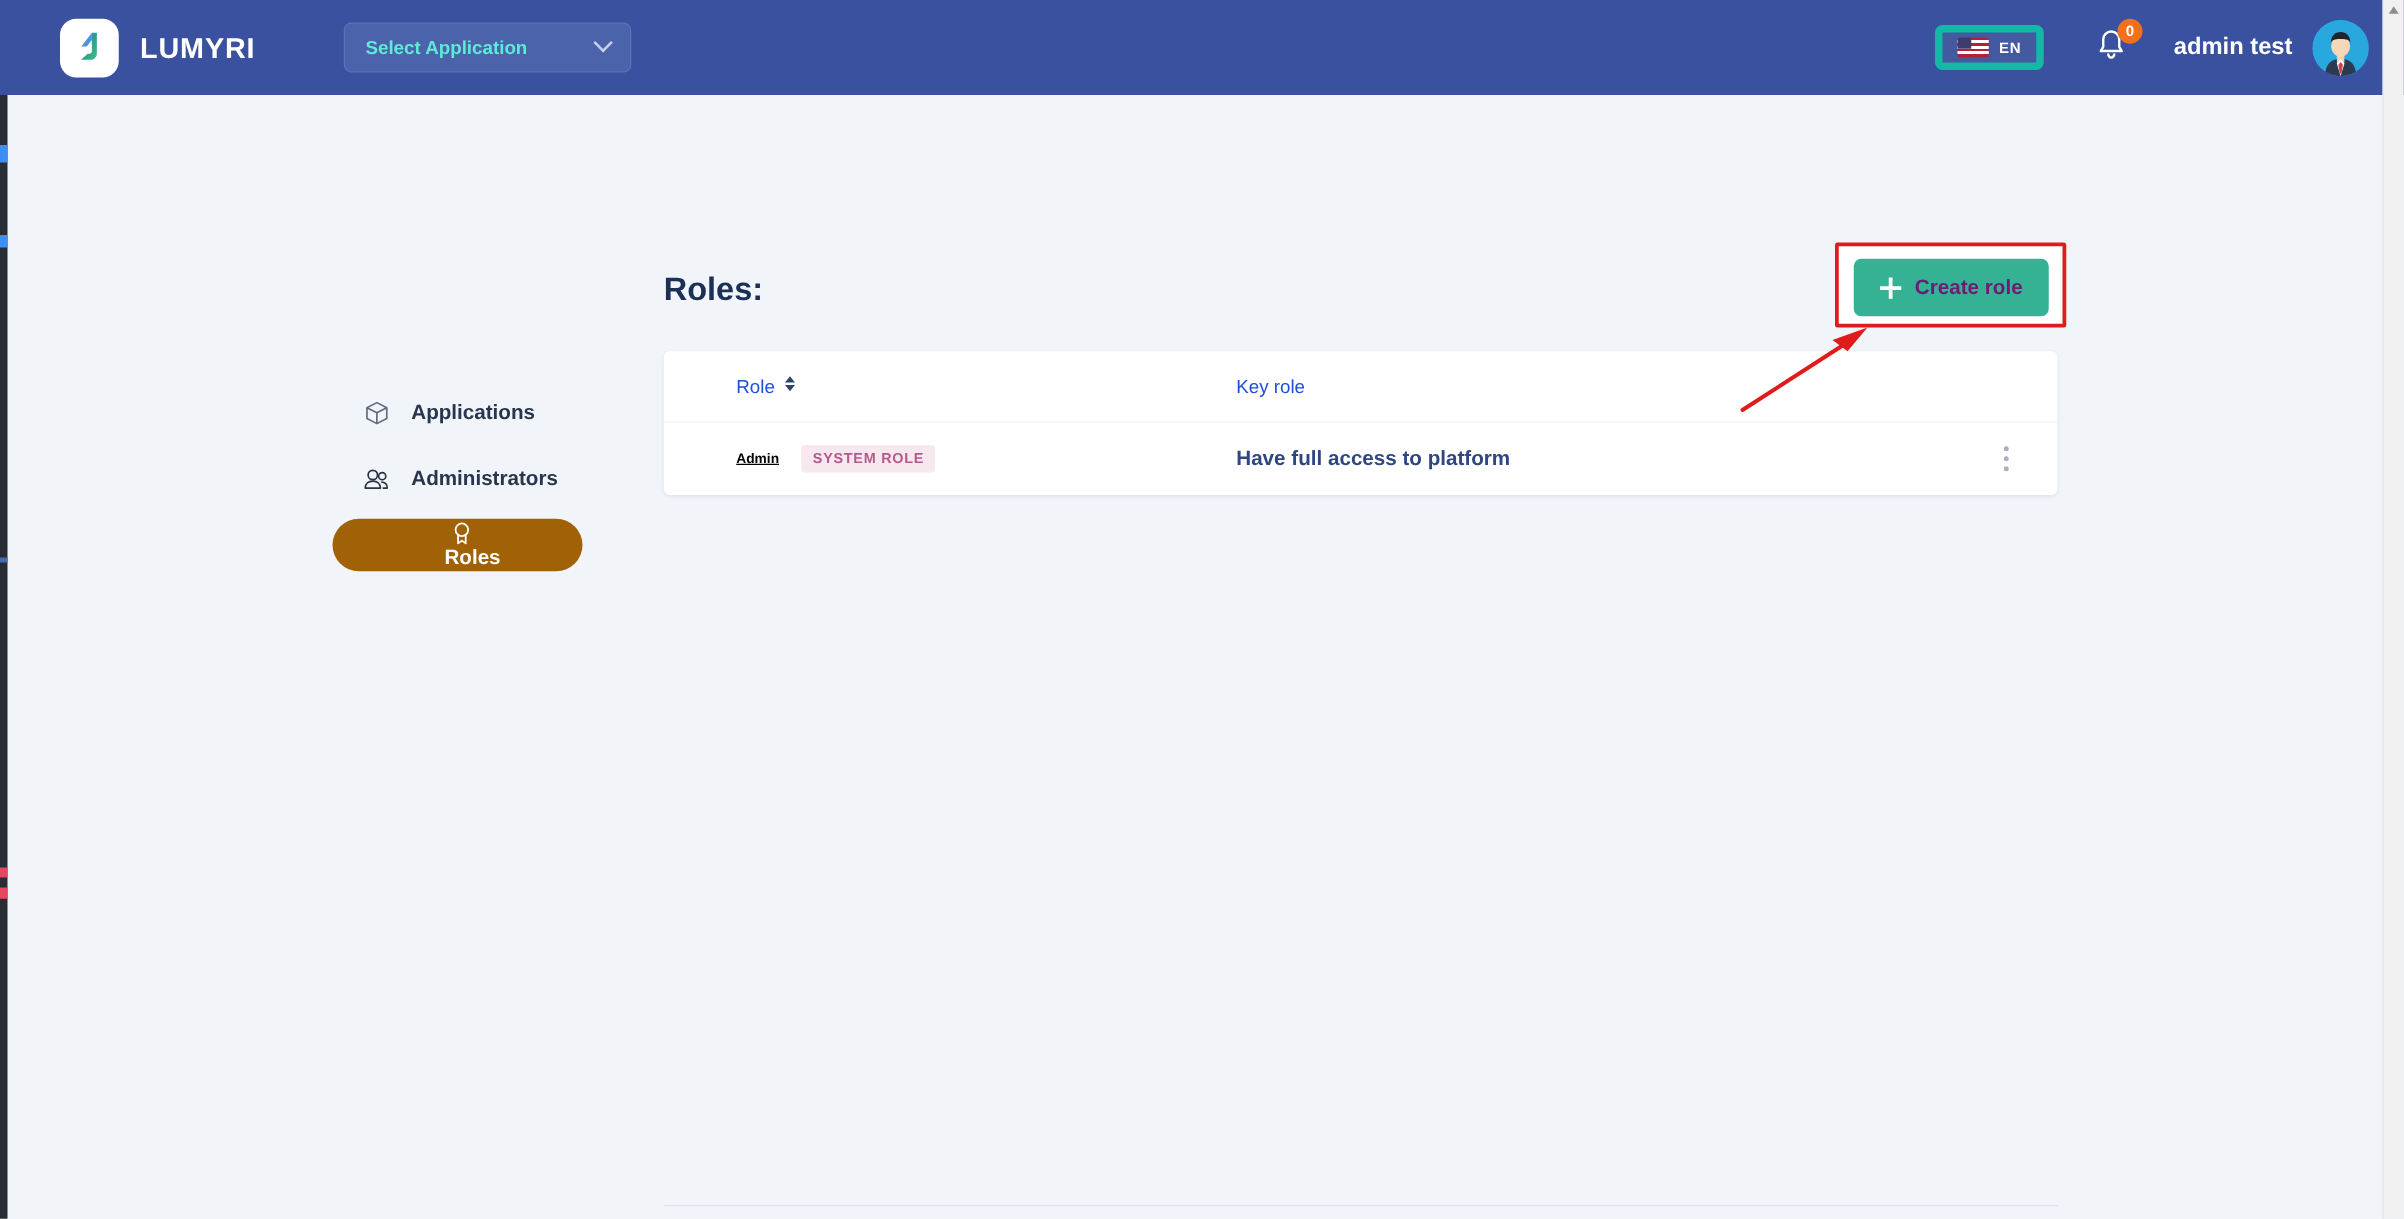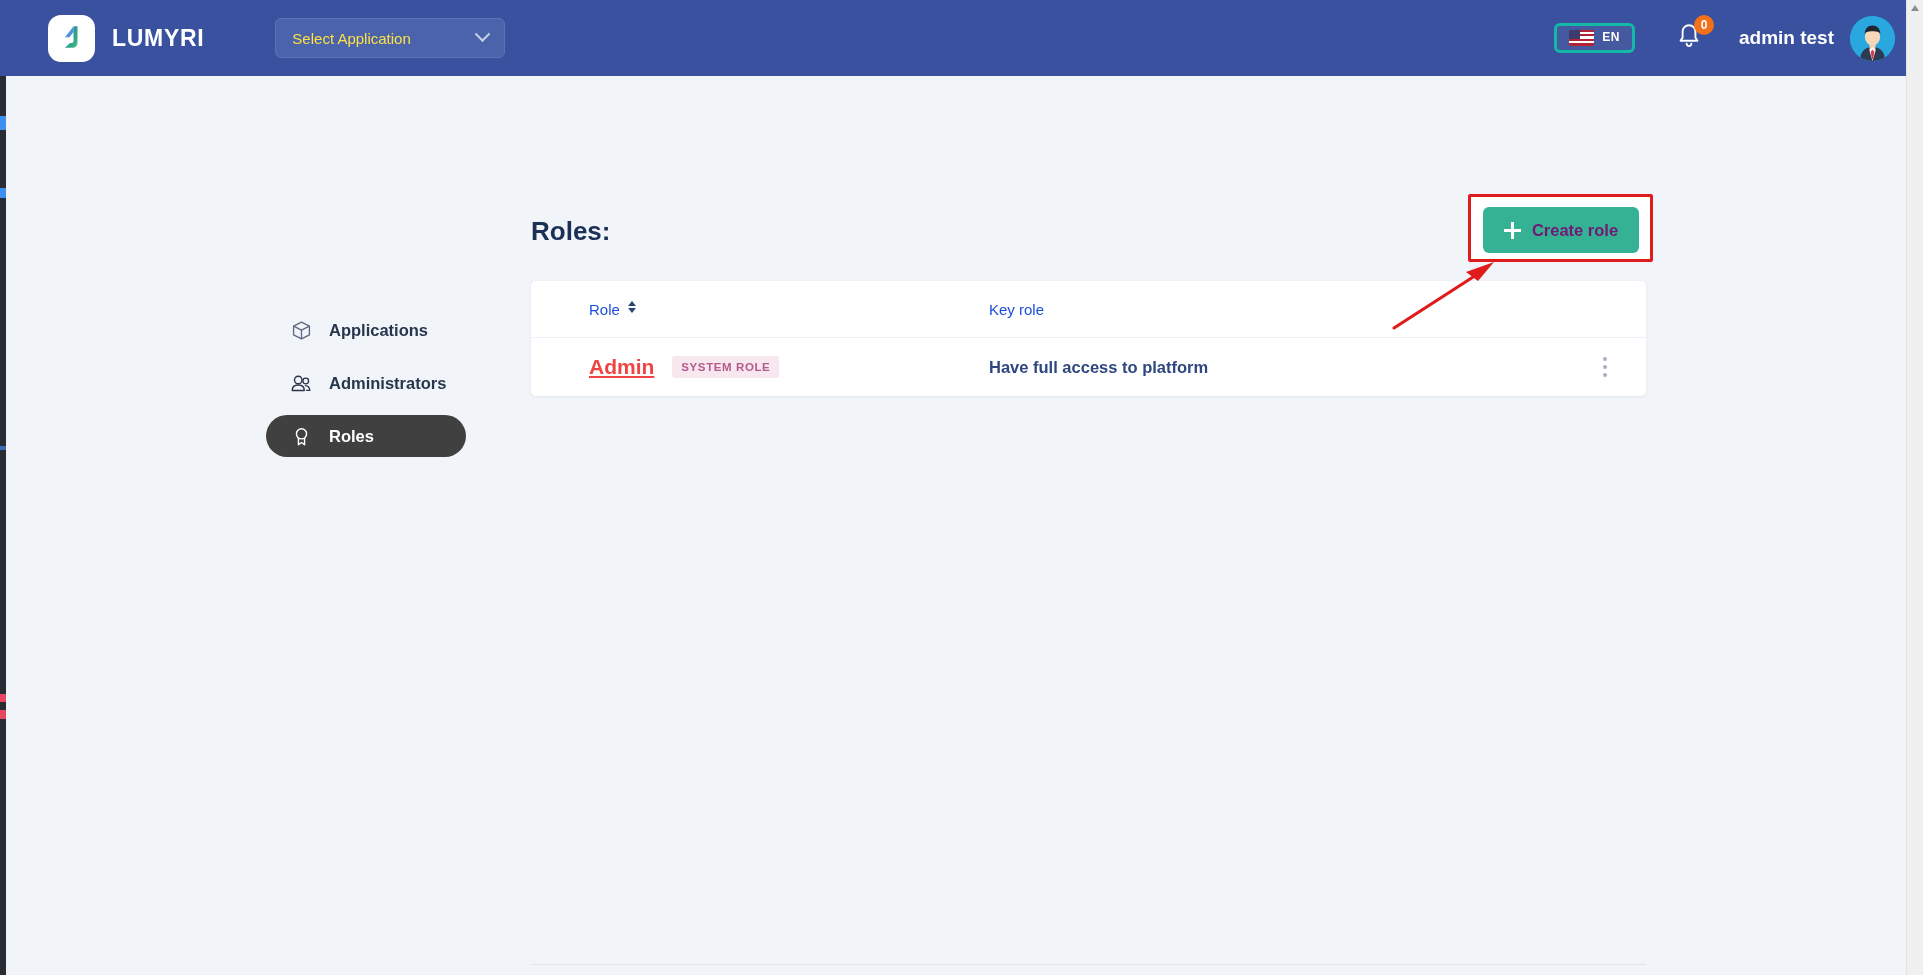--- a/index.html
+++ b/index.html
@@ -49,36 +49,36 @@
     margin-left: 71px;
     width: 230px; height: 40px;
     background: #4b63ab;
     border: 1px solid #5b72b6;
     border-radius: 6px;
     display: flex; align-items: center;
     justify-content: space-between;
     padding: 0 16px;
     cursor: pointer;
   }
-  #app-select-label { color: #fde047; font-size: 15px; font-weight: normal; }
+  #app-select-label { color: #5eead4; font-size: 15px; font-weight: bold; }
   .chev {
     width: 11px; height: 11px;
     border-right: 2px solid #c8d1ea;
     border-bottom: 2px solid #c8d1ea;
     transform: rotate(45deg) translate(-3px,-3px);
   }
 
   #topbar-right {
     margin-left: auto; margin-right: 28px;
     display: flex; align-items: center; gap: 0;
   }
   #lang-chip {
-    display: flex; gap: 8px;
+    display: flex; align-items: center; gap: 8px;
     background: #44599f;
-    border: 3px solid #14b8a6;
+    border: 6px solid #14b8a6;
     border-radius: 6px;
     padding: 4px 12px;
     cursor: pointer;
   }
   #flag {
     width: 25px; height: 16px;
     border-radius: 2px;
     background:
       linear-gradient(to bottom,
         #b22234 0 2px, #fff 2px 4.5px, #b22234 4.5px 6.5px, #fff 6.5px 9px,
@@ -145,21 +145,21 @@
   .nav-item .nav-icon {
     width: 22px; height: 22px;
     display: flex; align-items: center; justify-content: center;
     margin-right: 17px;
     flex-shrink: 0;
   }
   .nav-item .nav-label {
     font-size: 16.5px; font-weight: bold; color: #27364d;
     white-space: nowrap;
   }
-  .nav-item.active { background: #404040; }
+  .nav-item.active { background: #a16207; flex-direction: column; }
   .nav-item.active .nav-label { color: #ffffff; }
 
   
   #table-card {
     position: absolute;
     left: 525px; top: 205px;
     width: 1115px;
     background: #ffffff;
     border-radius: 5px;
     box-shadow: 0 1px 3px rgba(30,50,90,.07);
@@ -184,21 +184,21 @@
   }
   #sort-icon i.up { border-bottom: 5px solid #2b4472; }
   #sort-icon i.down { border-top: 5px solid #2b4472; }
 
   .trow {
     height: 58px;
     display: flex; align-items: center;
     padding: 0 0 0 58px;
   }
   .cell-role { width: 400px; display: flex; align-items: center; gap: 18px; }
-  .role-name { font-size: 21px; font-weight: bold; color: #ef4444; text-decoration: underline; }
+  .role-name { font-size: 11px; font-weight: bold; color: #000000; text-decoration: underline; }
   .badge {
     background: #f7e7ef;
     color: #b55a8c;
     font-size: 11.5px; font-weight: bold;
     letter-spacing: .6px;
     padding: 5px 9px;
     border-radius: 3px;
     white-space: nowrap;
   }
   .cell-key { flex: 1; font-size: 16.5px; font-weight: bold; color: #2f4780; }

